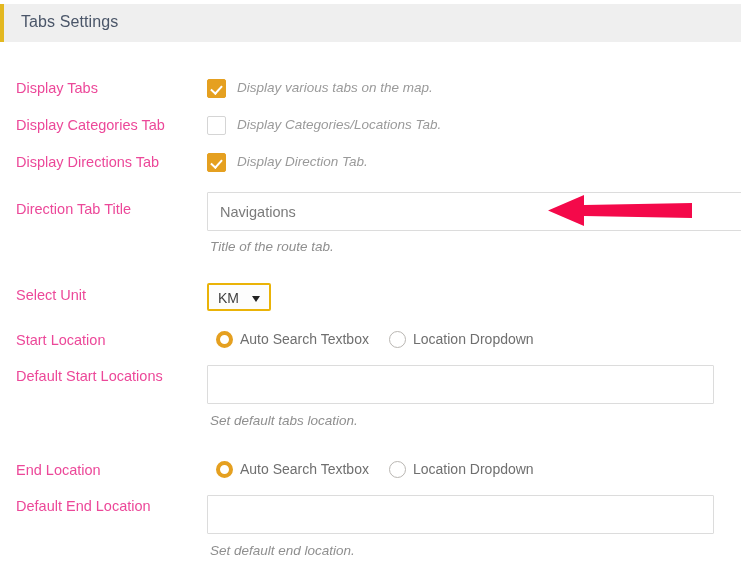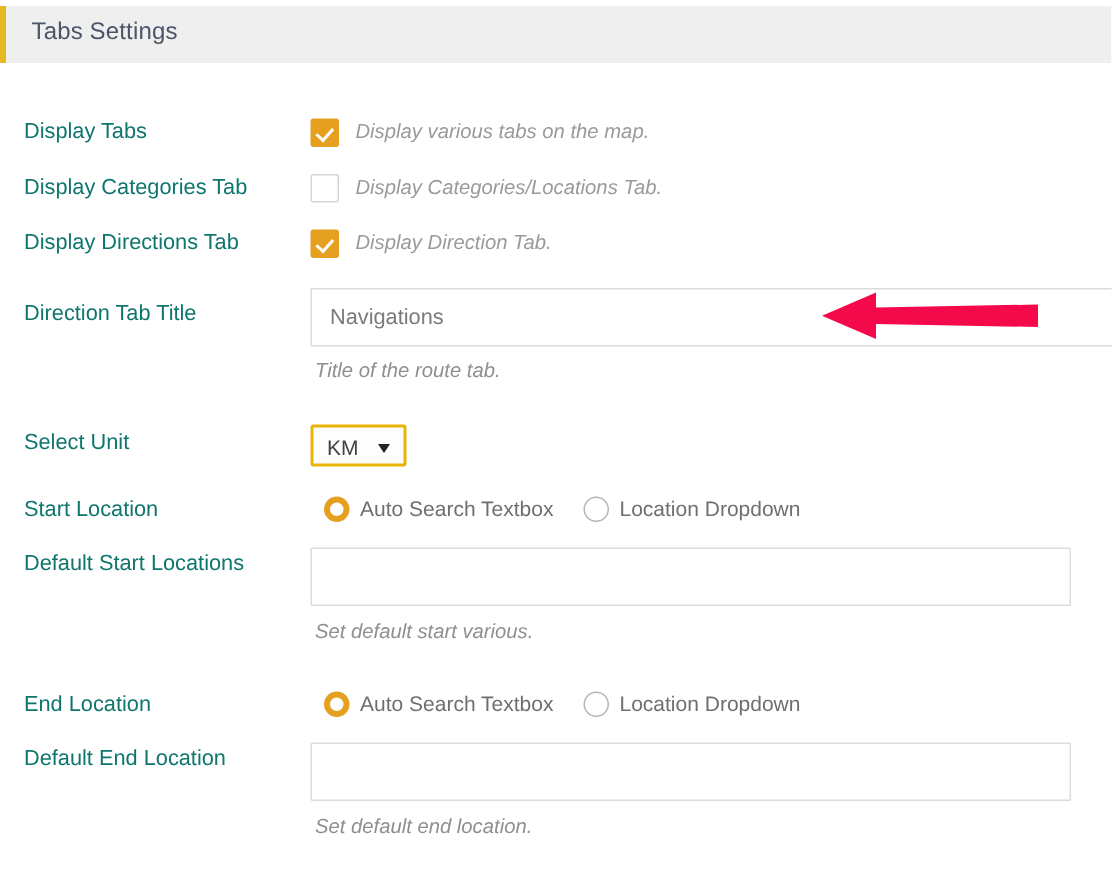--- a/index.html
+++ b/index.html
@@ -42,21 +42,21 @@
   
   .row {
     position: absolute;
     left: 0;
     width: 741px;
   }
   .label {
     position: absolute;
     left: 16px;
     font-size: 14.5px;
-    color: #0f766e;
+    color: #ec4899;
     white-space: nowrap;
   }
   .field {
     position: absolute;
     left: 207px;
   }
 
   
   .checkbox {
     position: absolute;
@@ -238,21 +238,21 @@
     <div class="radio-opt" style="left:173px; top:0px;">
       <span class="radio"></span>
       <span class="radio-label">Location Dropdown</span>
     </div>
   </div>
 </div>
 
 <div class="row" style="top:366px;">
   <div class="label" style="top:2px;">Default Start Locations</div>
   <input class="textinput" style="left: 207px; top: -1px; width: 507px;" value="">
-  <div class="help" style="top:47px;">Set default start various.</div>
+  <div class="help" style="top:47px;">Set default tabs location.</div>
 </div>
 
 <div class="row" style="top:460px;">
   <div class="label" style="top:2px;">End Location</div>
   <div class="radio-group" style="left:216px; top:1px;">
     <div class="radio-opt" style="left:0px; top:0px;">
       <span class="radio selected"></span>
       <span class="radio-label">Auto Search Textbox</span>
     </div>
     <div class="radio-opt" style="left:173px; top:0px;">

